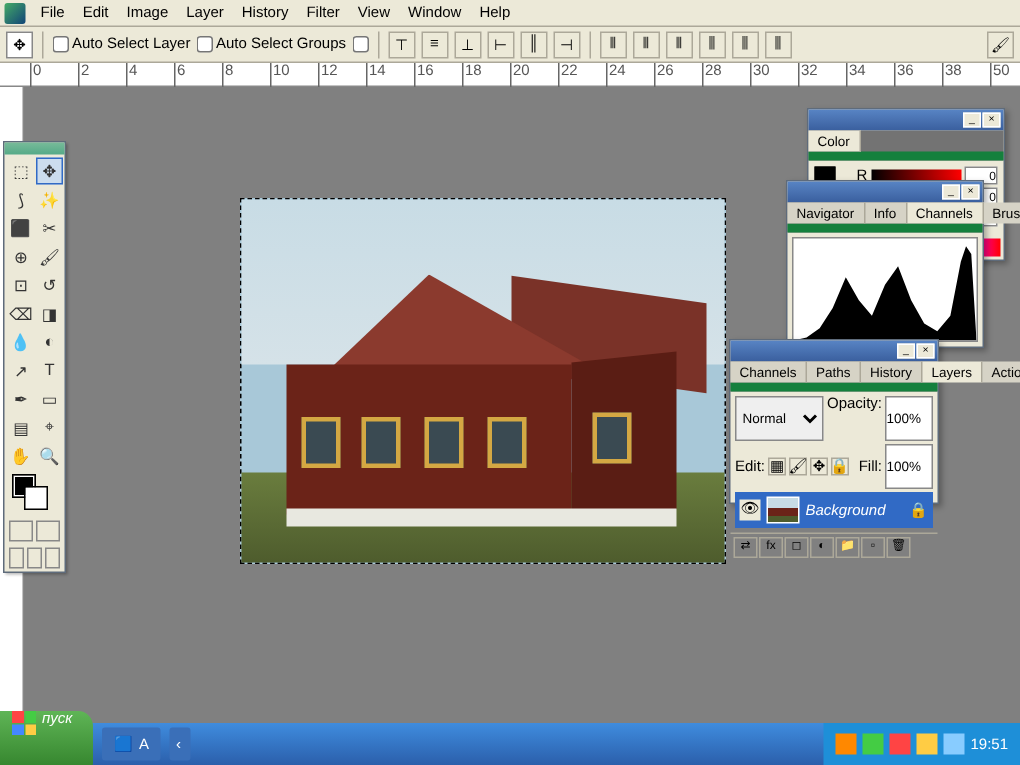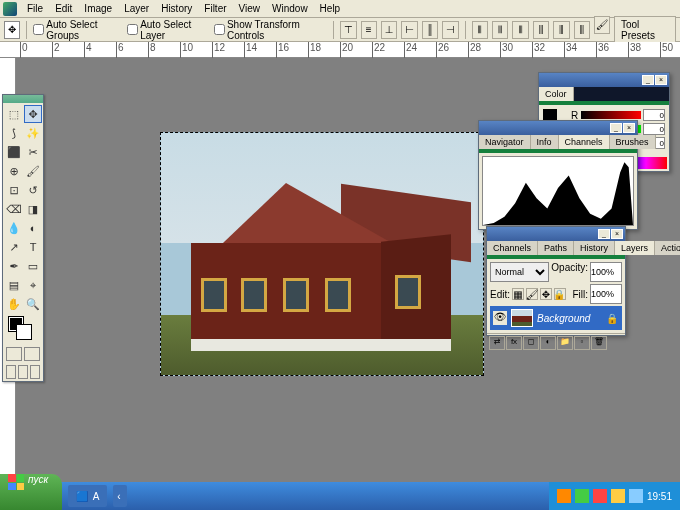--- a/index.html
+++ b/index.html
@@ -47,43 +47,43 @@
 .house .roof { position: absolute; left: -10px; top: 0; width: 210px; height: 70px; background: #8b3a2e; clip-path: polygon(15% 100%, 50% 0, 100% 85%, 100% 100%); }
 .house .roof2 { position: absolute; left: 150px; top: 10px; width: 130px; height: 60px; background: #7a3228; transform: skewY(8deg); }
 .house .foundation { position: absolute; left: 0; bottom: -8px; width: 260px; height: 12px; background: #e8e8e0; }
 .house .win { position: absolute; width: 26px; height: 34px; background: #3a4a52; border: 3px solid #d4a843; top: 95px; }
 .house .win:nth-of-type(6){left:10px} .house .win:nth-of-type(7){left:50px} .house .win:nth-of-type(8){left:92px} .house .win:nth-of-type(9){left:134px} .house .win:nth-of-type(10){left:204px;top:92px}
 
 
 .panel { position: absolute; background: #ece9d8; border: 1px solid #5e6b7b; box-shadow: 2px 2px 4px rgba(0,0,0,.3); }
 .panel .titlebar { height: 14px; background: linear-gradient(#5884c4,#3a5f9e); display: flex; align-items: center; justify-content: flex-end; padding: 0 2px; }
 .panel .titlebar .tbtn { width: 12px; height: 10px; background: #ece9d8; border: 1px solid #fff; margin-left: 1px; font-size: 7px; text-align: center; line-height: 8px; }
-.panel .tabs { display: flex; background: #0f172a; border-bottom: 4px solid #15803d; }
+.panel .tabs { display: flex; background: #737373; border-bottom: 6px solid #15803d; }
 .panel .tab { padding: 2px 6px; background: #d6d3c6; border-right: 1px solid #aca899; font-size: 9px; }
 .panel .tab.active { background: #ece9d8; }
 
 .color-panel { right: 10px; top: 72px; width: 132px; }
 .color-body { padding: 4px; display: flex; gap: 4px; }
 .color-swatches { width: 24px; }
 .color-sw { width: 14px; height: 14px; border: 1px solid #000; margin-bottom: 2px; }
 .sliders { flex: 1; }
 .slider-row { display: flex; align-items: center; gap: 2px; margin-bottom: 2px; }
 .slider-row .ch { width: 8px; }
 .slider-row .bar { flex: 1; height: 8px; }
 .slider-row input { width: 22px; height: 12px; font-size: 8px; border: 1px solid #888; text-align: right; }
 .ramp { height: 12px; background: linear-gradient(90deg,#f00,#ff0,#0f0,#0ff,#00f,#f0f,#f00); margin: 2px; }
 
-.histo-panel { right: 42px; top: 120px; width: 160px; }
+.histo-panel { right: 24px; top: 120px; width: 132px; }
 .histo-body { height: 70px; background: #fff; margin: 3px; position: relative; border: 1px solid #888; }
 .histo-body svg { width: 100%; height: 100%; }
 
 .layers-panel { right: 54px; top: 226px; width: 140px; height: 110px; }
 .layers-body { padding: 3px; }
 .layers-body .row1 { display: flex; gap: 2px; margin-bottom: 2px; }
-.layers-body select, .layers-body input { font-size: 9px; border: 1px solid #888; height: 20px; }
+.layers-body select, .layers-body input { font-size: 9px; border: 1px solid #888; height: 30px; }
 .layers-body .lock-row { display: flex; align-items: center; gap: 2px; font-size: 8px; margin-bottom: 2px; }
 .layer-item { height: 24px; background: #316ac5; color: #fff; display: flex; align-items: center; gap: 4px; padding: 0 3px; font-style: italic; }
 .layer-item .eye { width: 14px; height: 14px; background: #ece9d8; color: #000; text-align: center; font-style: normal; }
 .layer-item .thumb { width: 22px; height: 18px; background: linear-gradient(#c8dce5 40%,#6b2318 40% 75%,#4e5c2d 75%); border: 1px solid #fff; }
 .layer-item .lock { margin-left: auto; font-style: normal; }
 .layers-foot { display: flex; gap: 1px; padding: 2px; border-top: 1px solid #aca899; }
 .layers-foot .fbtn { width: 16px; height: 14px; border: 1px solid #aca899; font-size: 8px; text-align: center; }
 
 
 .taskbar { position: absolute; bottom: 0; left: 0; right: 0; height: 28px; background: linear-gradient(#3f8cde,#2b5fab); display: flex; align-items: center; }
@@ -108,47 +108,45 @@
   <span>View</span>
   <span>Window</span>
   <span>Help</span>
 </div>
 
 <div class="optionsbar">
   <div class="move-icon">✥</div>
   <div class="divider"></div>
   <label>
       <input type="checkbox" style="">
+      <span>Auto Select Layer</span>
+    </label>
+  <label>
+      <input type="checkbox" style="">
       <span>Auto Select Groups</span>
     </label>
   <label>
       <input type="checkbox" style="">
-      <span>Auto Select Layer</span>
-    </label>
-  <label>
-      <input type="checkbox" style="">
-      <span>Show Transform Controls</span>
     </label>
   <div class="divider"></div>
   <div class="mini-btn">⊤</div>
   <div class="mini-btn">≡</div>
   <div class="mini-btn">⊥</div>
   <div class="mini-btn">⊢</div>
   <div class="mini-btn">║</div>
   <div class="mini-btn">⊣</div>
   <div class="divider"></div>
   <div class="mini-btn">⫴</div>
   <div class="mini-btn">⫴</div>
   <div class="mini-btn">⫴</div>
   <div class="mini-btn">⫼</div>
   <div class="mini-btn">⫼</div>
   <div class="mini-btn">⫼</div>
   <div class="right-group">
     <div class="mini-btn">🖌</div>
-    <div class="wellbtn">Tool Presets</div>
   </div>
 </div>
 
 <div class="ruler-h">
   <div class="tick" style="left:20px">0</div>
   <div class="tick" style="left:52px">2</div>
   <div class="tick" style="left:84px">4</div>
   <div class="tick" style="left:116px">6</div>
   <div class="tick" style="left:148px">8</div>
   <div class="tick" style="left:180px">10</div>

